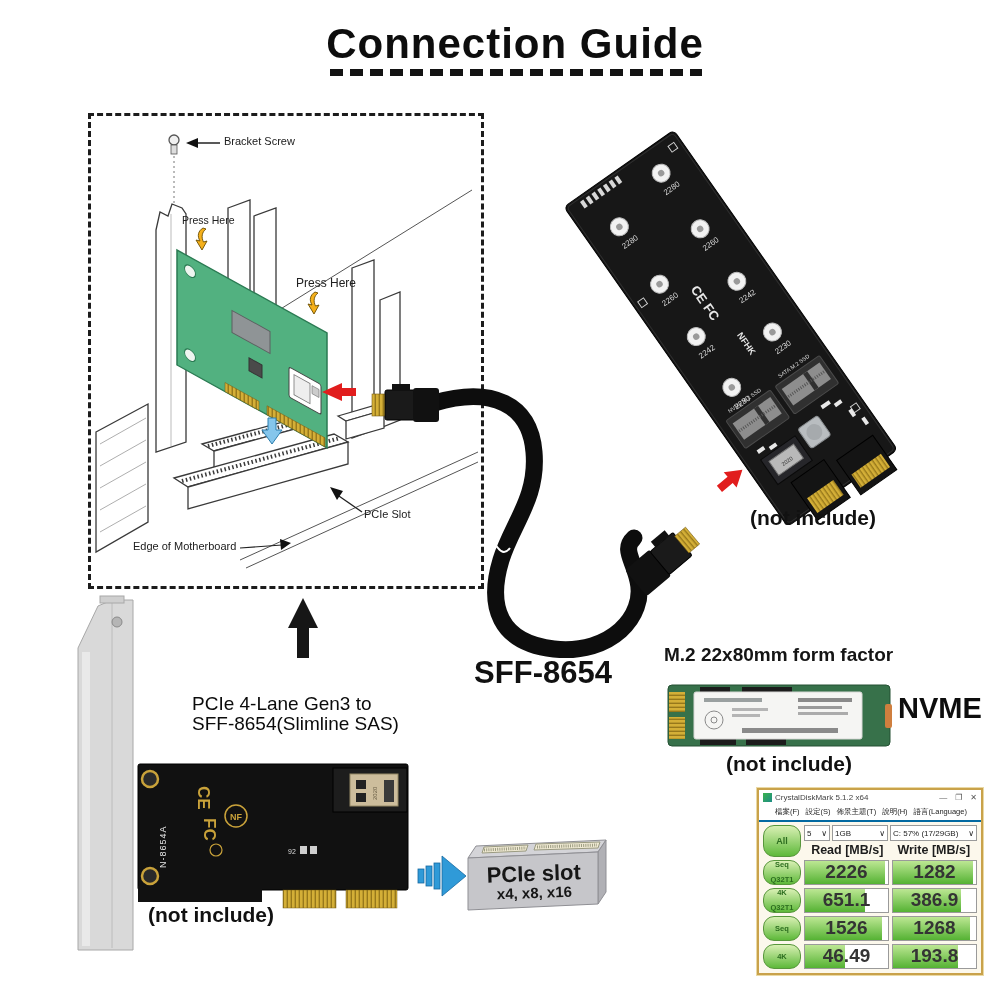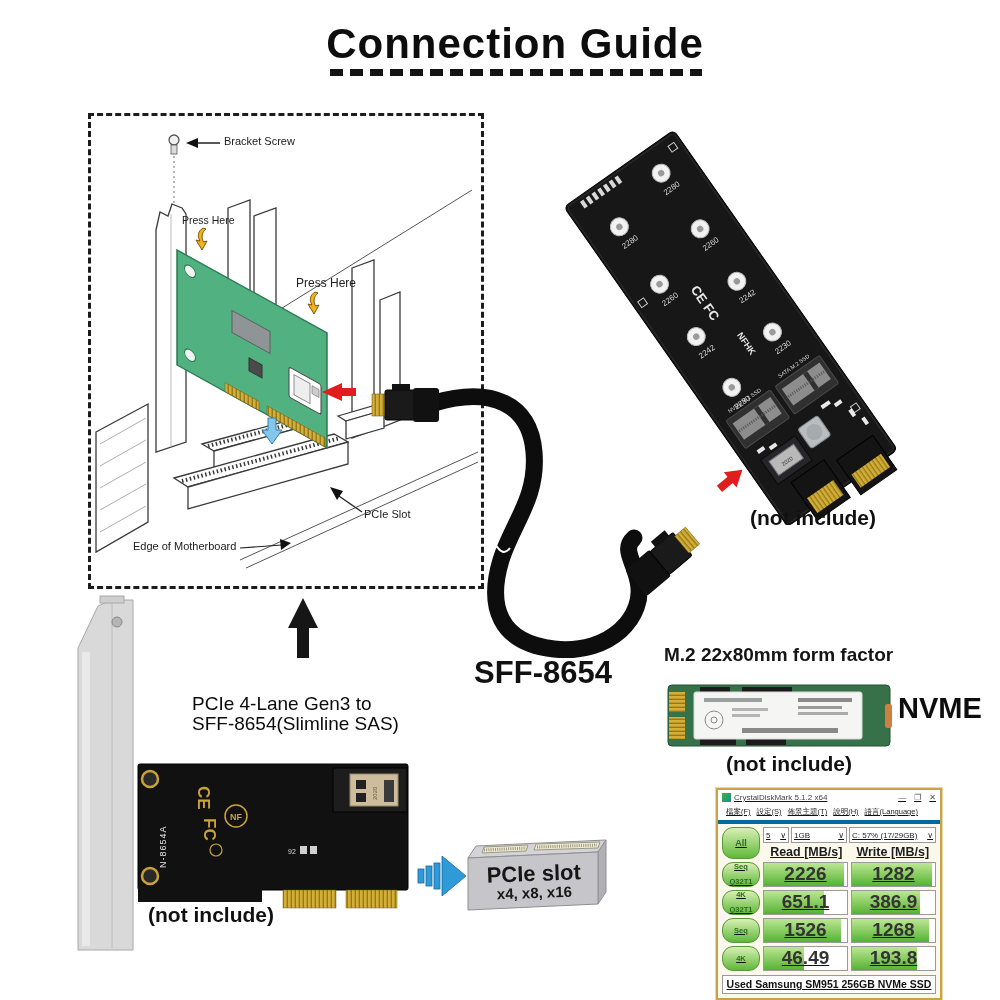--- a/index.html
+++ b/index.html
@@ -17,28 +17,28 @@
   .sff-label{left:438px;top:655px;width:210px;text-align:center;font-size:31px;font-weight:bold;}
   .card-heading{left:192px;top:694px;font-size:19px;font-weight:normal;line-height:20px;color:#0b0b0b;}
   .not-include{font-size:21px;color:#111;font-weight:bold;}
   .m2-heading{left:664px;top:644px;font-size:19px;font-weight:bold;color:#151515;}
   .nvme-label{left:898px;top:692px;font-size:29px;font-weight:bold;color:#0d0d0d;}
   .slot-text{left:470px;top:862px;width:128px;text-align:center;z-index:3;transform:rotate(-2deg);}
   .slot-text .l1{font-size:22px;font-weight:bold;color:#161616;line-height:23px;}
   .slot-text .l2{font-size:15px;font-weight:bold;color:#161616;line-height:15px;}
 
   
-  .cdm{left:716px;top:788px;width:226px;background:#fcf8ec;border:2px solid #c9a24b;
-       outline:1px solid #ead9a4;box-sizing:border-box;z-index:4;text-decoration:underline;}
+  .cdm{left:757px;top:788px;width:226px;background:#fcf8ec;border:2px solid #c9a24b;
+       outline:1px solid #ead9a4;box-sizing:border-box;z-index:4;}
   .cdm-title{display:flex;align-items:center;gap:3px;height:15px;background:#fff;padding:0 4px;}
   .cdm-icon{width:9px;height:9px;background:linear-gradient(135deg,#3ab24d,#1e8d86);flex:none;}
   .cdm-title-text{font-size:8px;color:#444;flex:1;overflow:hidden;}
   .cdm-ctl{font-size:8px;color:#555;margin-left:5px;}
   .cdm-menu{display:flex;gap:6px;font-size:7.5px;color:#222;background:#fff;
-            padding:2px 4px 3px 8px;border-bottom:4px solid #0369a1;}
+            padding:2px 4px 3px 16px;border-bottom:2px solid #0369a1;}
   .cdm-body{padding:3px 4px 4px 4px;}
   .cdm-top{display:grid;grid-template-columns:38px 1fr;column-gap:3px;}
   .gbtn{background:linear-gradient(#d9f0b4,#5eb93a);border:1px solid #58973c;border-radius:11px;
         color:#2c6d1f;font-weight:bold;display:flex;flex-direction:column;align-items:center;
         justify-content:center;text-align:center;}
   .all-btn{font-size:9px;}
   .sel-row{display:flex;gap:2px;}
   .sel{height:16px;border:1px solid #9a9a9a;background:#fff;font-size:8px;color:#222;
        display:flex;align-items:center;justify-content:space-between;padding:0 2px;box-sizing:border-box;}
   .hdr-row{display:grid;grid-template-columns:1fr 1fr;font-size:12.5px;font-weight:bold;
@@ -454,17 +454,16 @@
         <div class="cell">
           <div class="cell-fill" style="width: 48%;"></div>
           <div class="cell-val">46.49</div>
         </div>
         <div class="cell">
           <div class="cell-fill" style="width: 78%;"></div>
           <div class="cell-val">193.8</div>
         </div>
       </div>
 
-      <div class="cdm-footer">Used Samsung SM951 256GB NVMe SSD</div>
     </div>
   </div>
 
 </div>
 
 </body></html>

